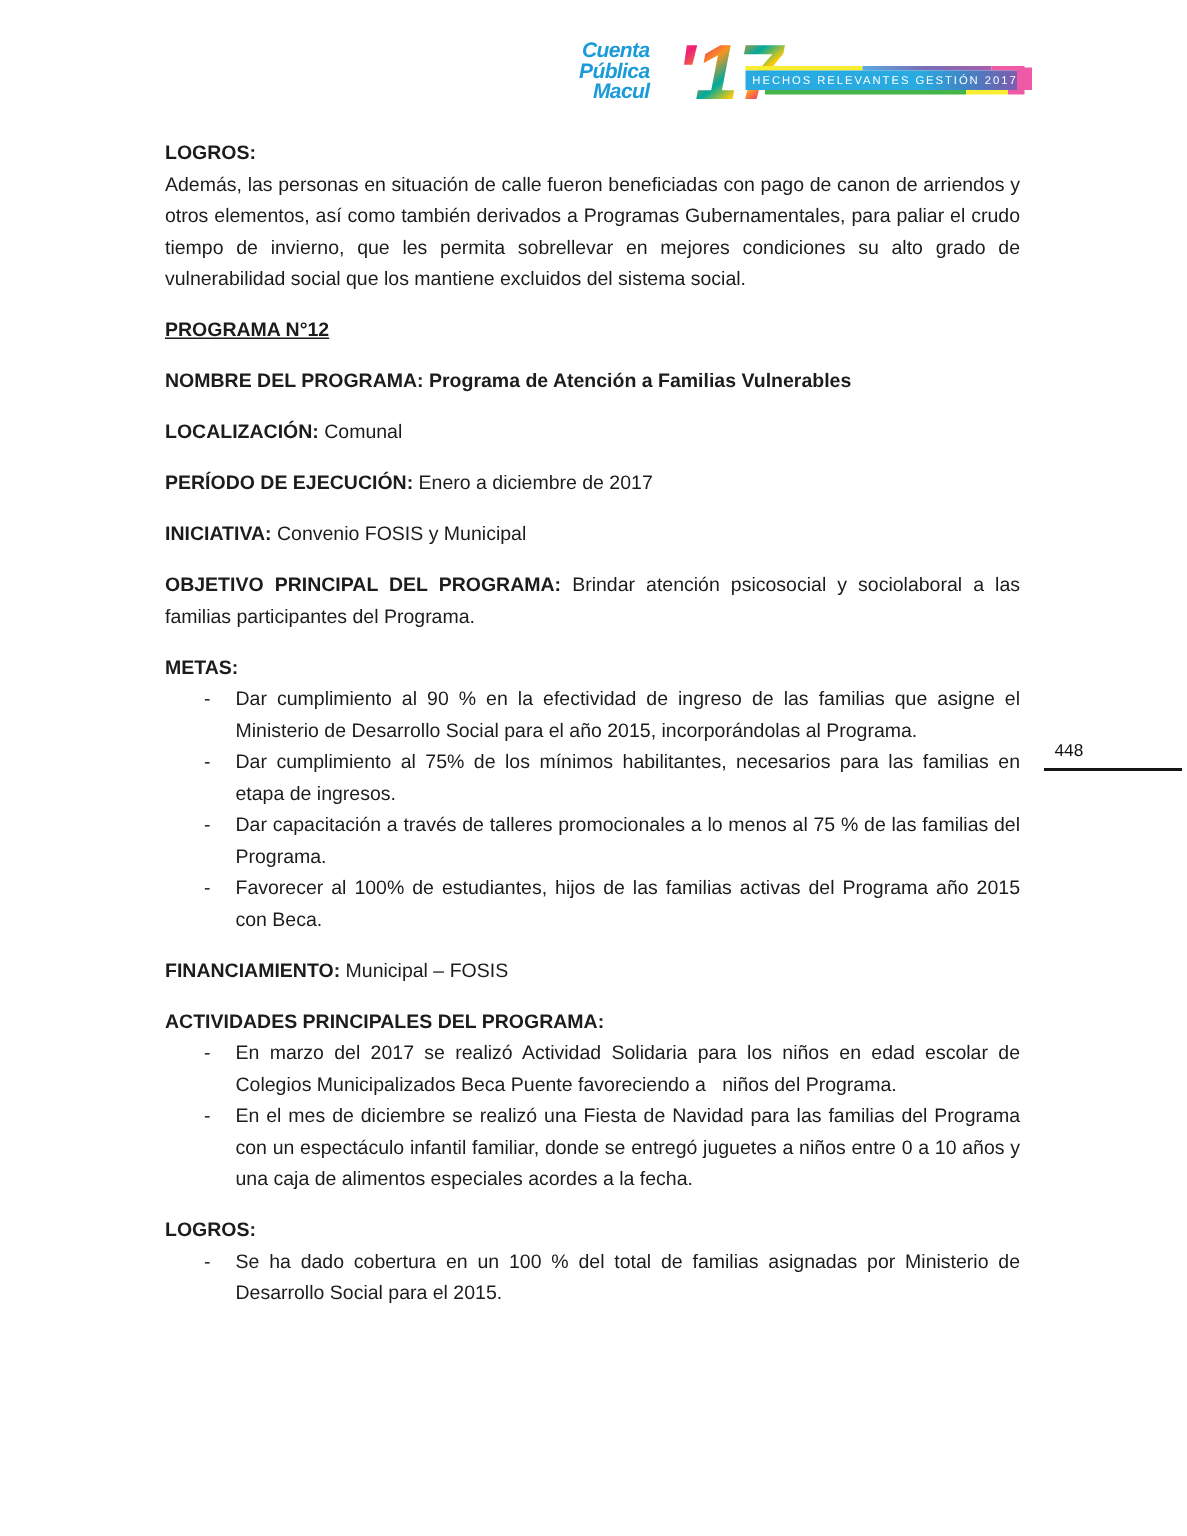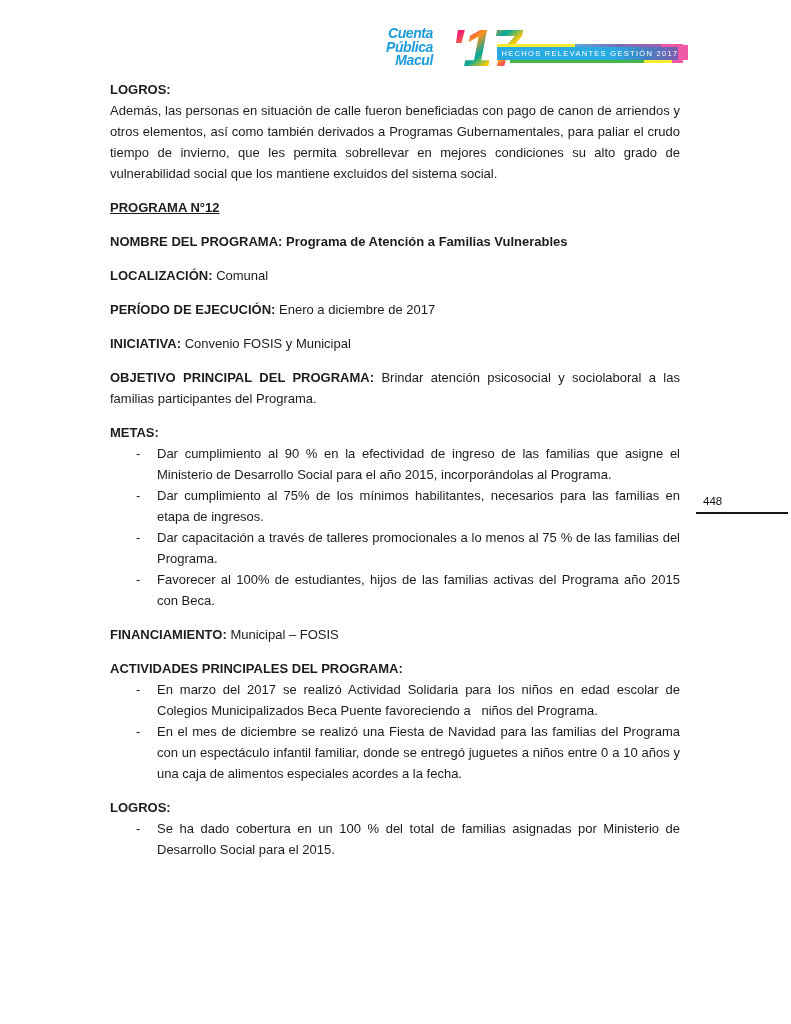--- a/index.html
+++ b/index.html
@@ -93,21 +93,21 @@
     border-bottom: 2px solid #151515;
     padding: 0 0 5px 7px;
     font-size: 11.5px;
     color: #111;
   }
 
   
   .content {
     position: absolute;
     left: 110px;
-    top: 79px;
+    top: 91px;
     width: 570px;
     font-size: 13px;
     line-height: 21px;
   }
   .content p { margin: 0; }
   .just { text-align: justify; }
   .b { font-weight: bold; }
   .heading { font-weight: bold; margin: 0; }
   .title-underline { font-weight: bold; text-decoration: underline; }
   .gap { margin-bottom: 13px !important; }

